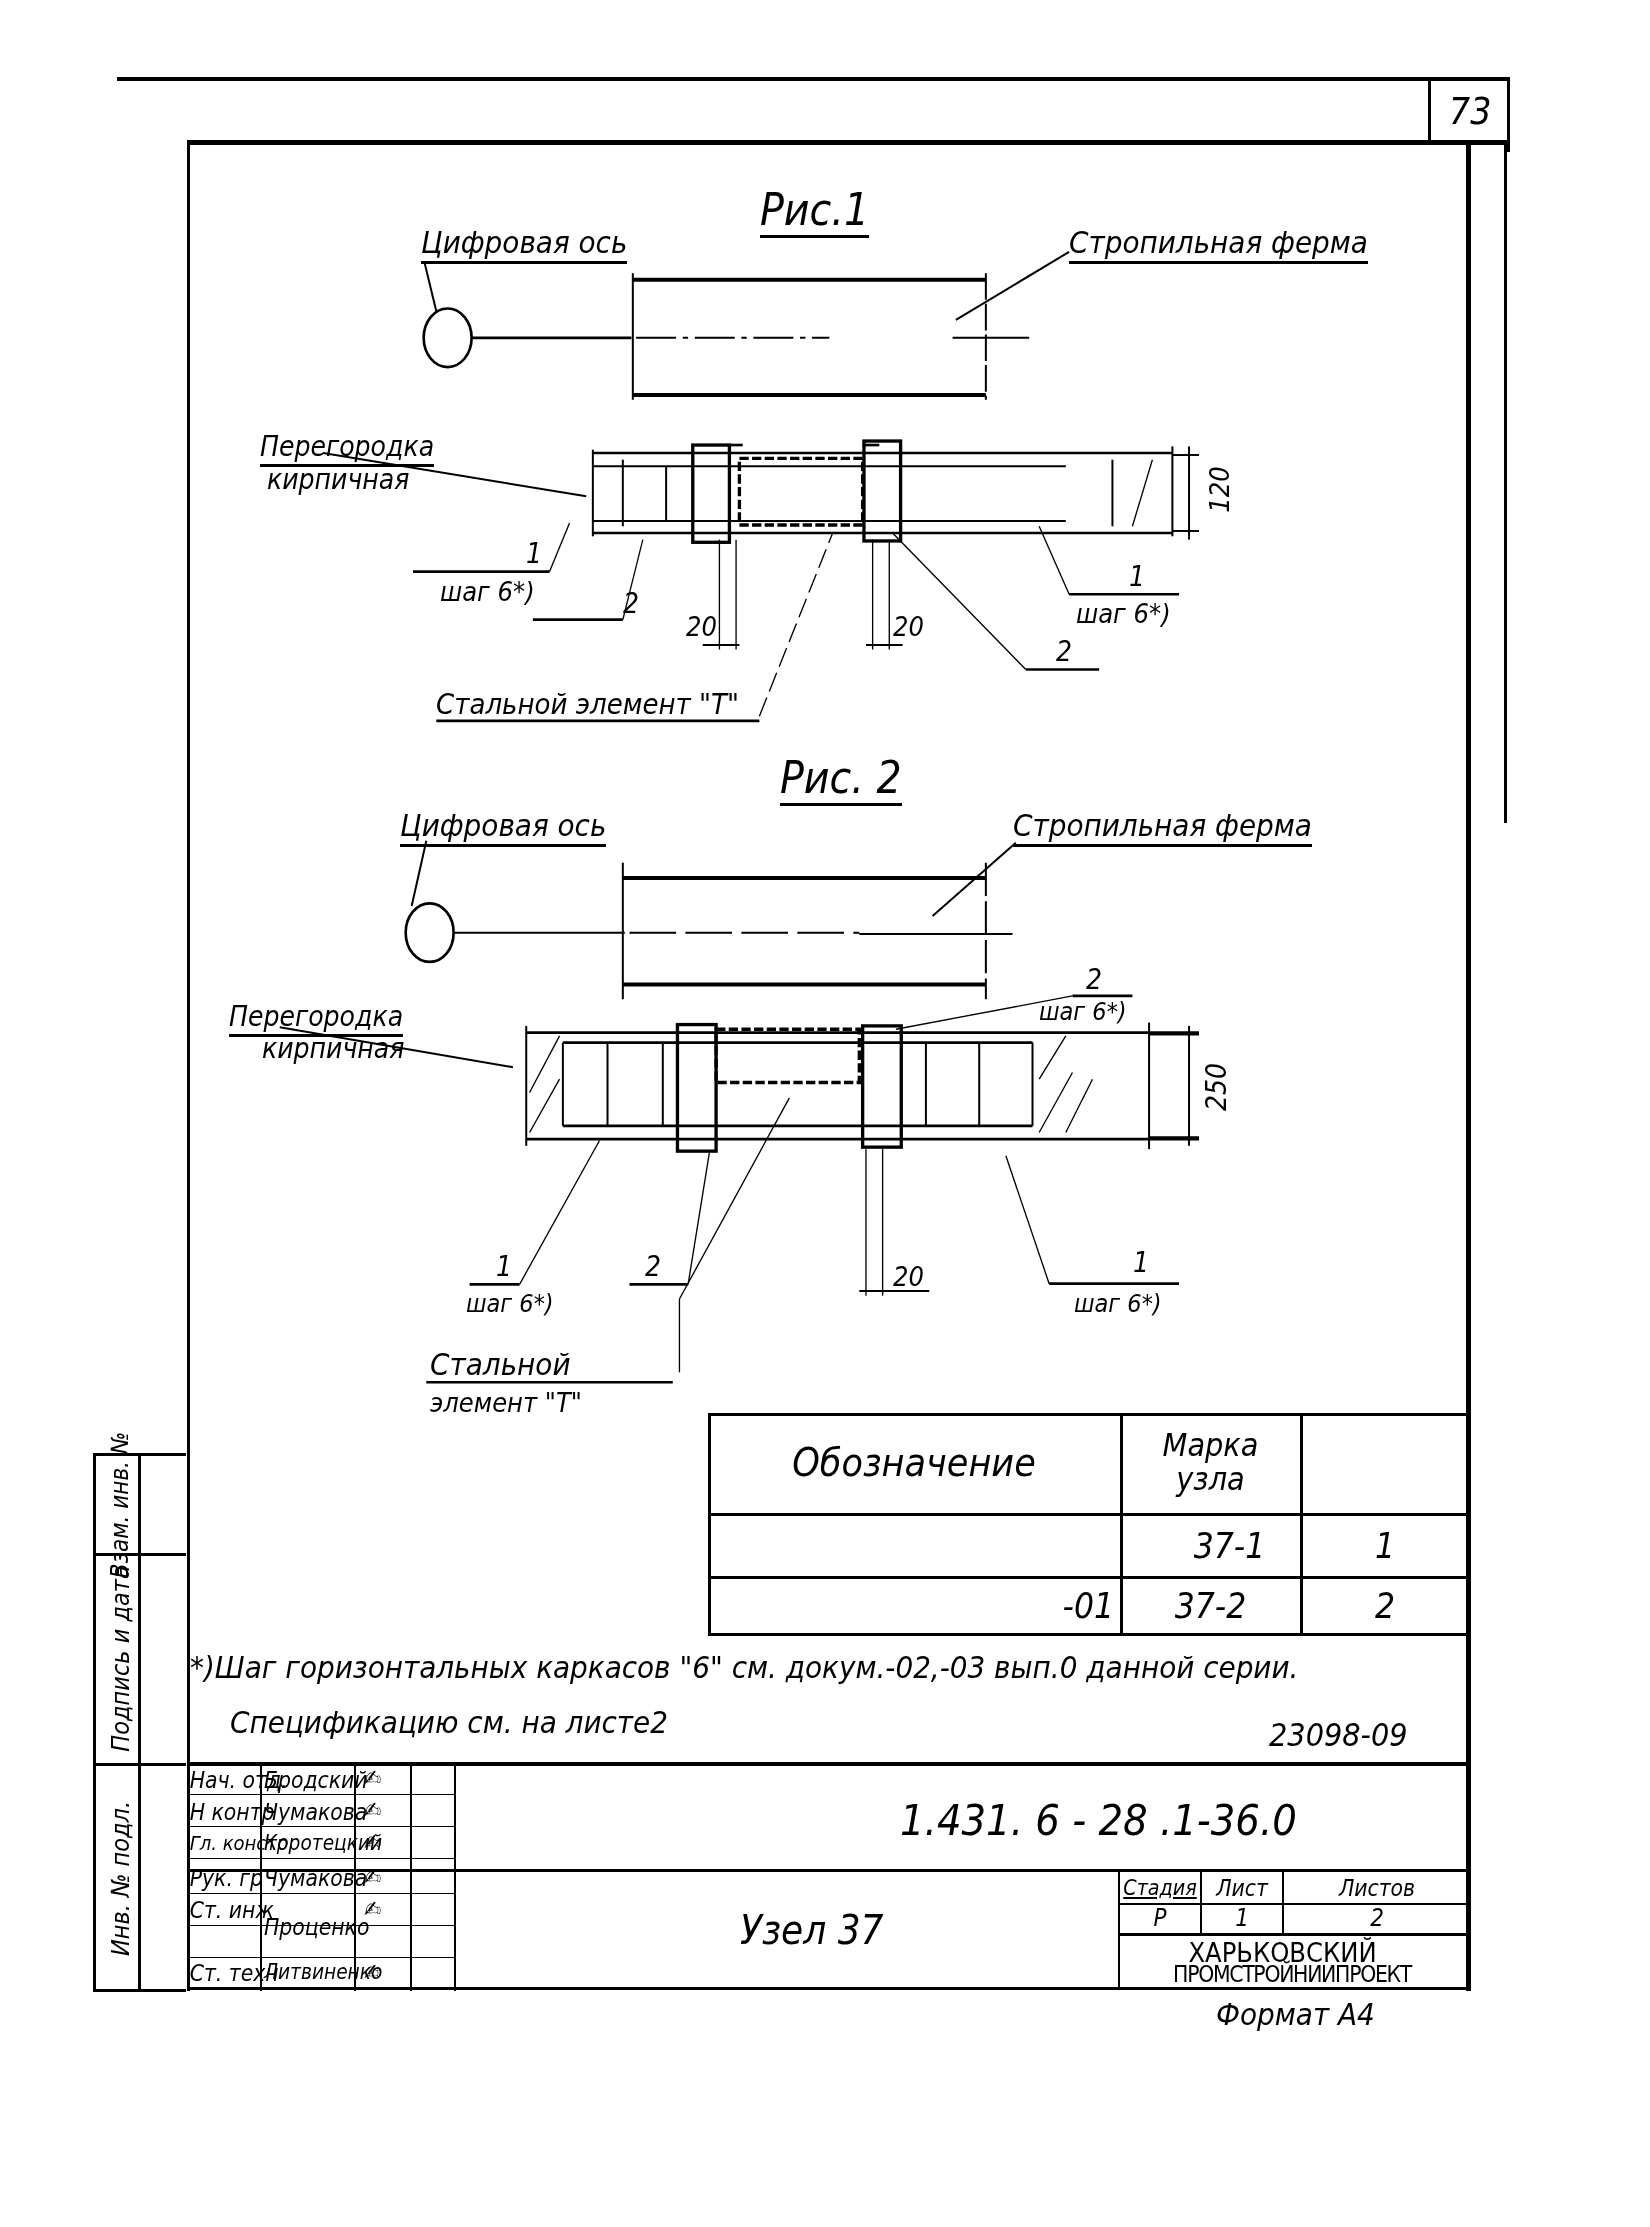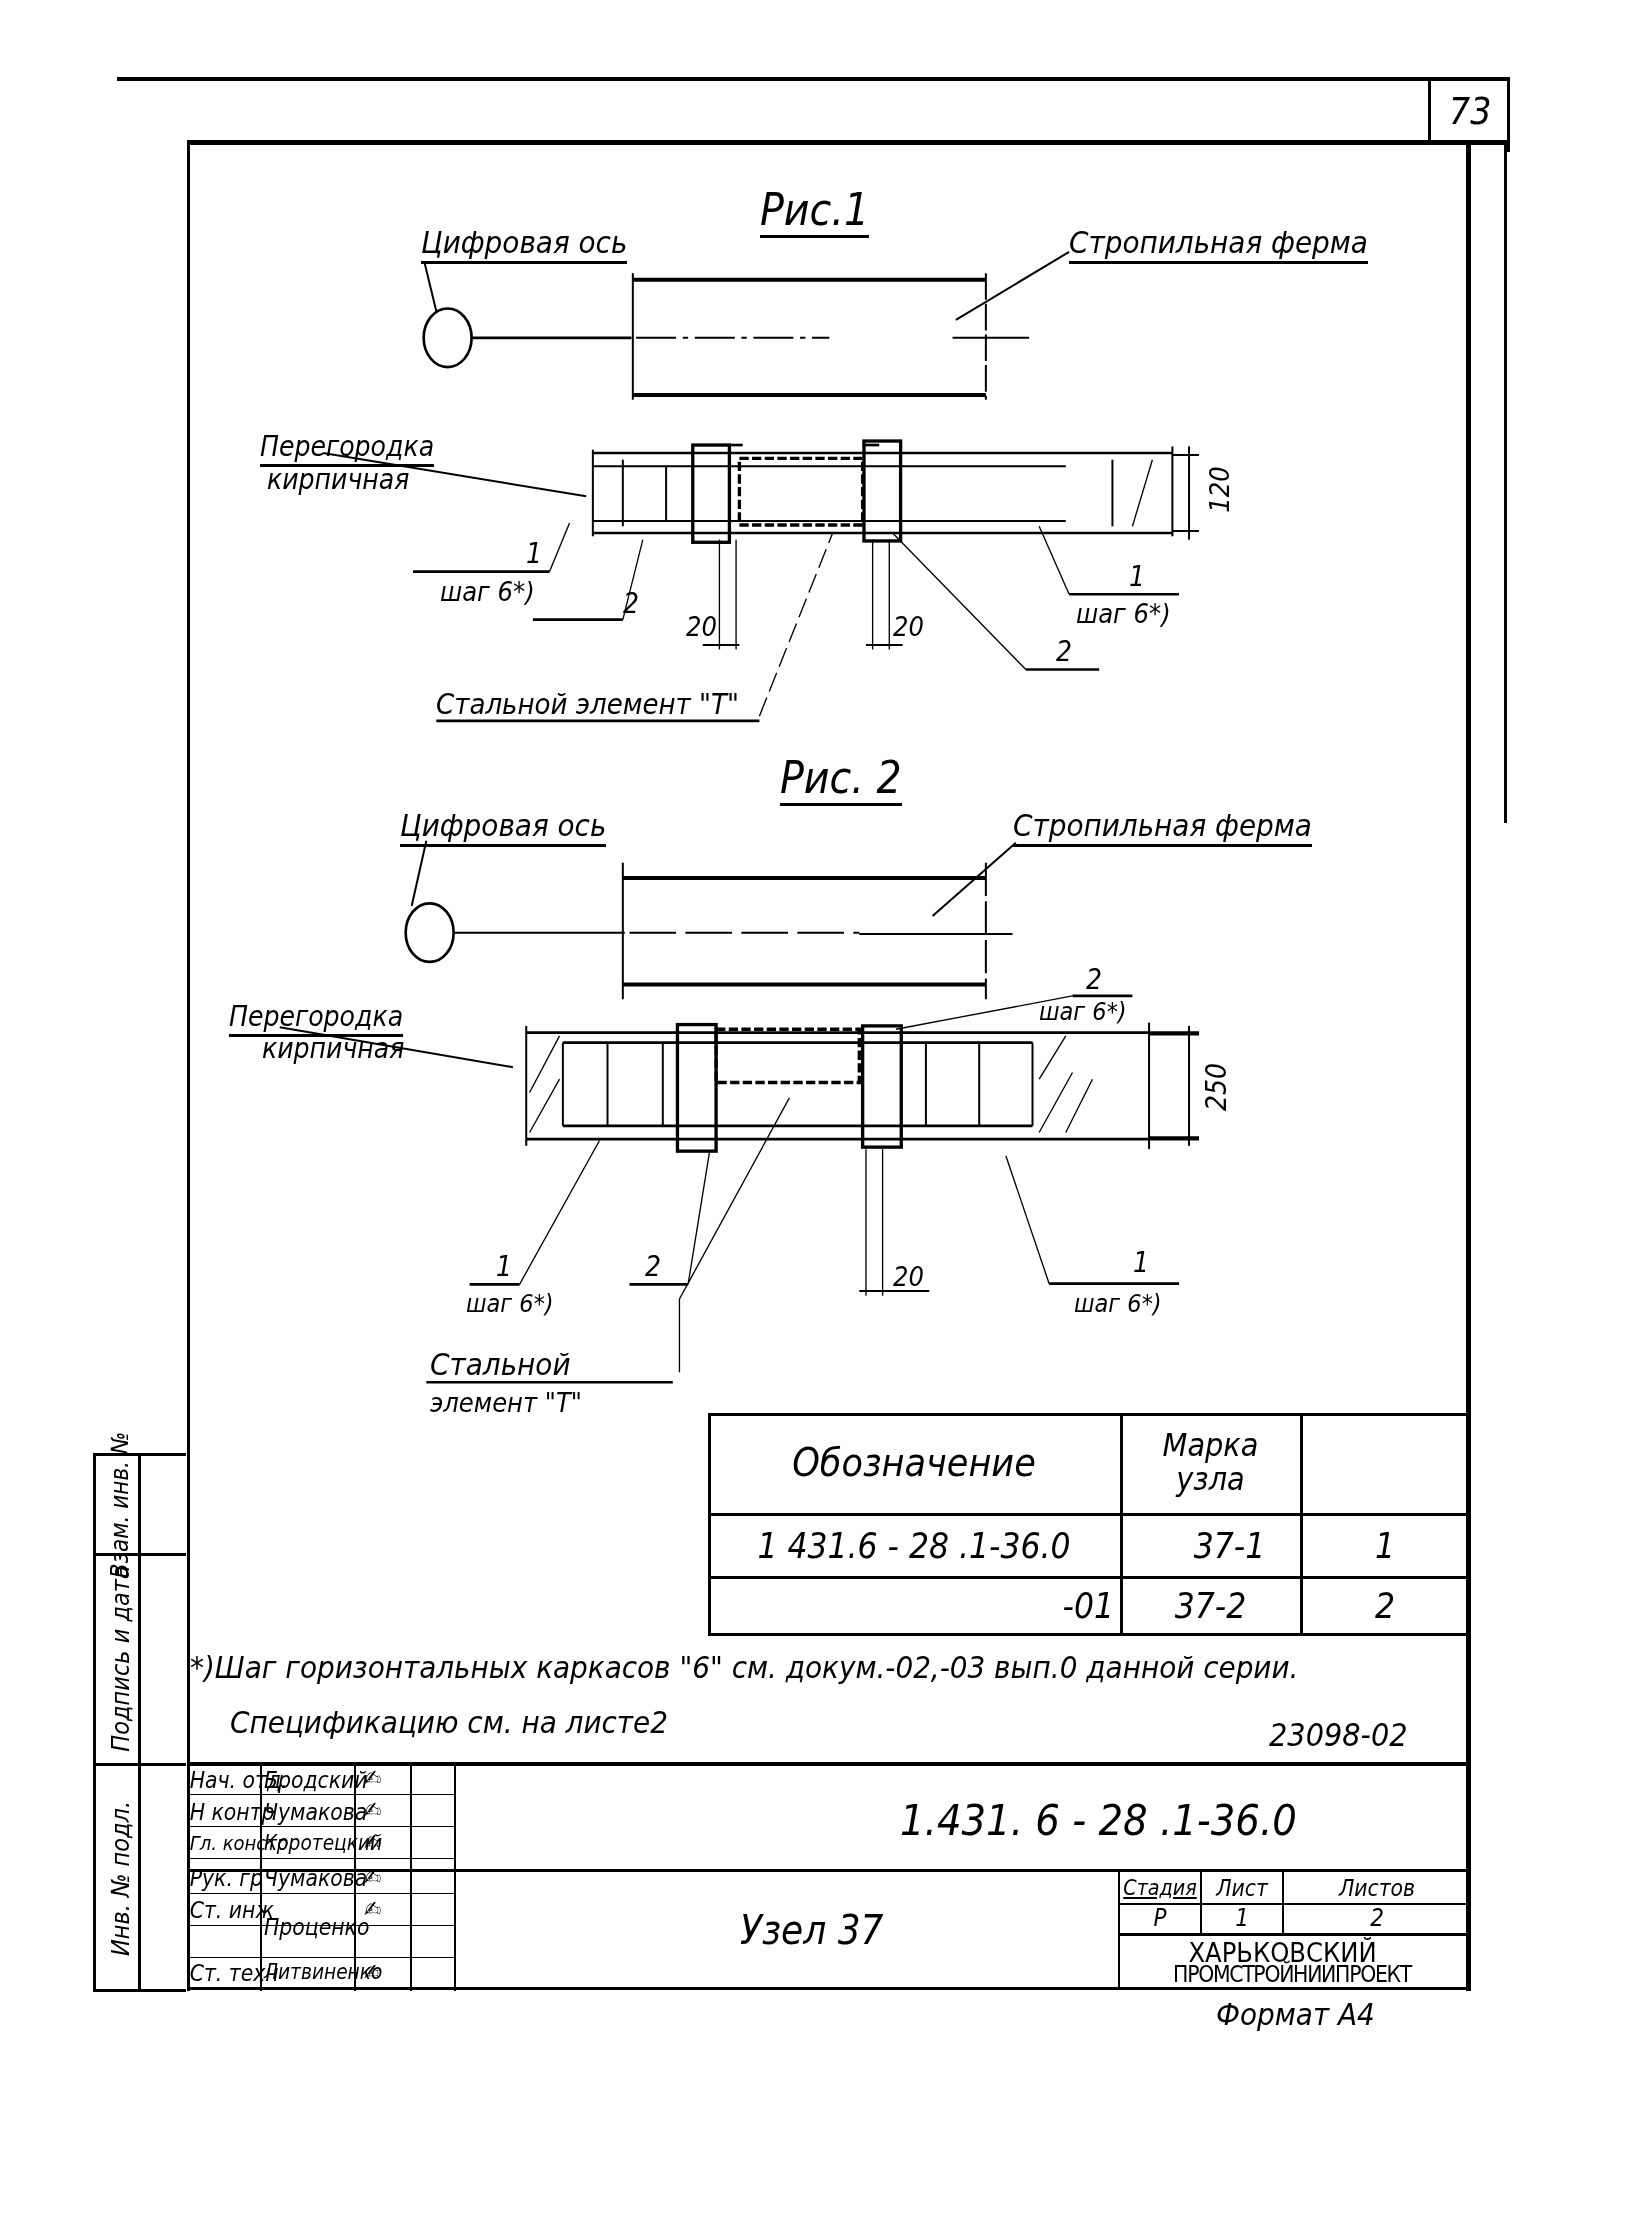--- a/index.html
+++ b/index.html
@@ -184,32 +184,31 @@
   <div class="ln" style="left:0;top:0;width:2.7px;height:223px;"></div>
   <div class="ln" style="left:412px;top:0;width:2.7px;height:223px;"></div>
   <div class="ln" style="left:592px;top:0;width:2.7px;height:223px;"></div>
 
   <div class="cell" style="left:0;top:0;width:412px;height:100px;font-size:39px;">Обозначение</div>
   <div class="cell" style="left:413px;top:0;width:179px;height:100px;flex-direction:column;font-size:32px;">
     <span>Марка</span>
     <span>узла</span>
   </div>
 
-  <div class="cell" style="left:0;top:103px;width:412px;height:60px;font-size:35px;">1 431.6 - 28 .1-36.0</div>
   <div class="cell" style="left:413px;top:103px;width:179px;height:60px;font-size:35px;padding-left:19px;">37-1</div>
   <div class="cell" style="left:593px;top:103px;width:168px;height:60px;font-size:35px;">1</div>
 
   <div class="cell" style="left:0;top:166px;width:406px;height:55px;font-size:35px;justify-content:flex-end;">-01</div>
   <div class="cell" style="left:413px;top:166px;width:179px;height:55px;font-size:35px;">37-2</div>
   <div class="cell" style="left:593px;top:166px;width:168px;height:55px;font-size:35px;">2</div>
 </div>
 
 <div class="txt" style="left:190px;top:1652px;font-size:31px;">*)Шаг горизонтальных каркасов "6" см. докум.-02,-03 вып.0 данной серии.</div>
 <div class="txt" style="left:230px;top:1707px;font-size:31px;">Спецификацию см. на листе2</div>
-<div class="txt" style="left:1269px;top:1719px;font-size:32px;">23098-02</div>
+<div class="txt" style="left:1269px;top:1719px;font-size:32px;">23098-09</div>
 
 <div class="abs" style="left:93px;top:1453px;width:93px;height:538px;">
   <div class="ln" style="left:0;top:0;width:93px;height:2.7px;"></div>
   <div class="ln" style="left:0;top:0;width:3.3px;height:538px;"></div>
   <div class="ln" style="left:45px;top:0;width:2.7px;height:538px;"></div>
   <div class="ln" style="left:0;top:100px;width:93px;height:2.7px;"></div>
   <div class="ln" style="left:0;top:310px;width:93px;height:2.7px;"></div>
   <div class="ln" style="left:0;top:536px;width:93px;height:2.7px;"></div>
   <div class="txt" style="left:-79px;top:413px;width:213px;font-size:25px;transform:rotate(-90deg);text-align:center;">Инв. № подл.</div>
   <div class="txt" style="left:-79px;top:193px;width:213px;font-size:25px;transform:rotate(-90deg);text-align:center;">Подпись и дата</div>

